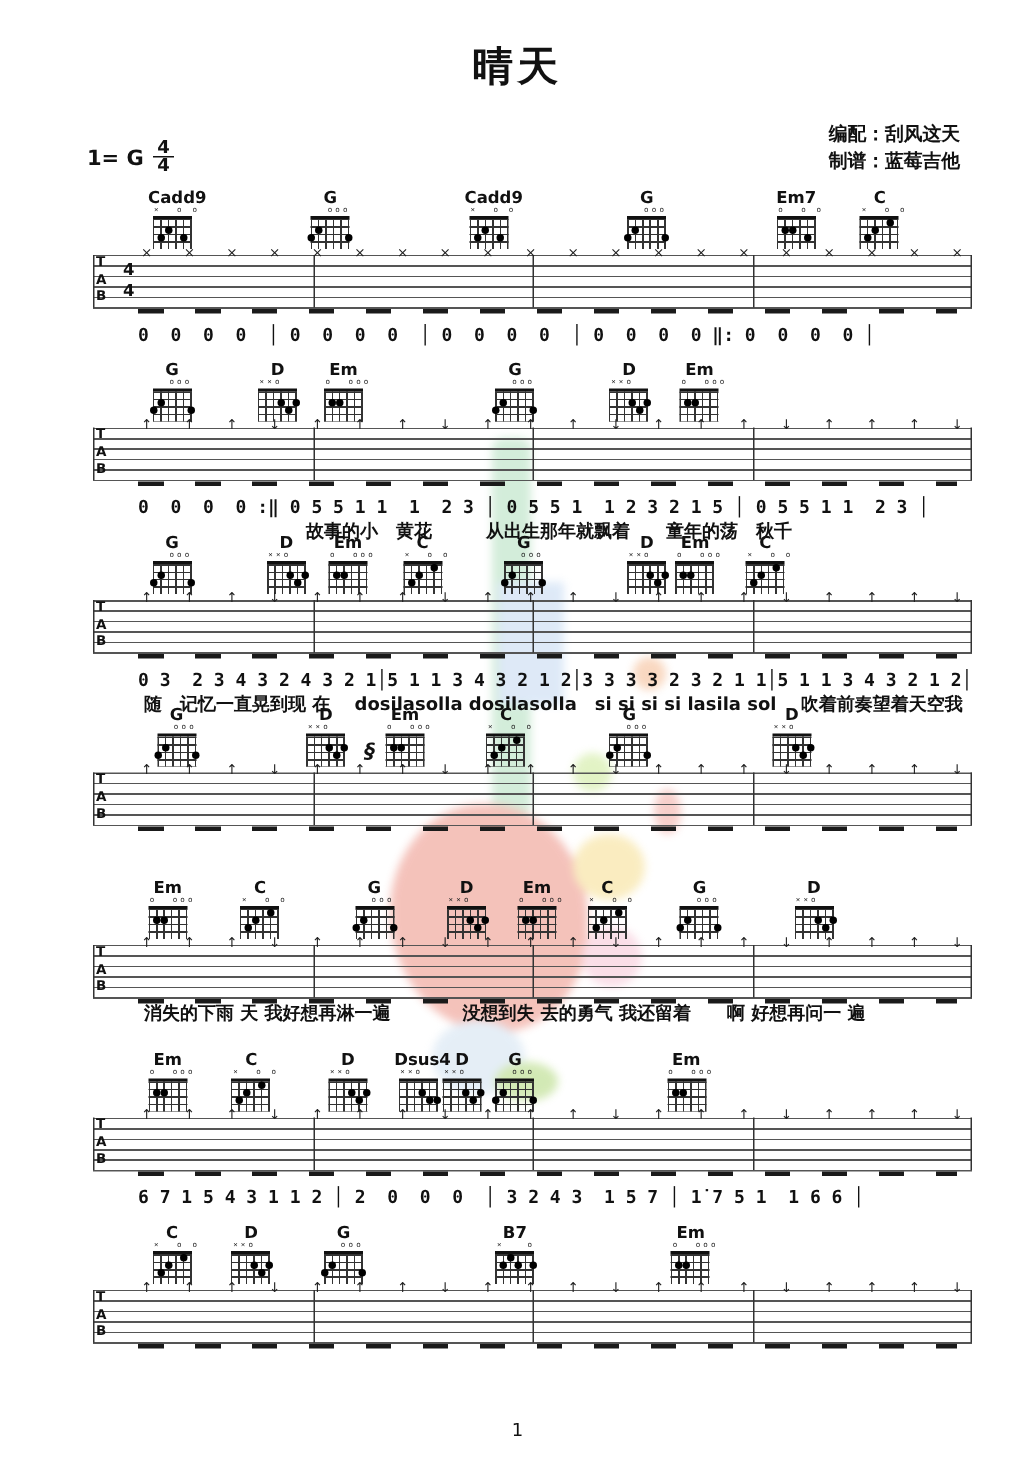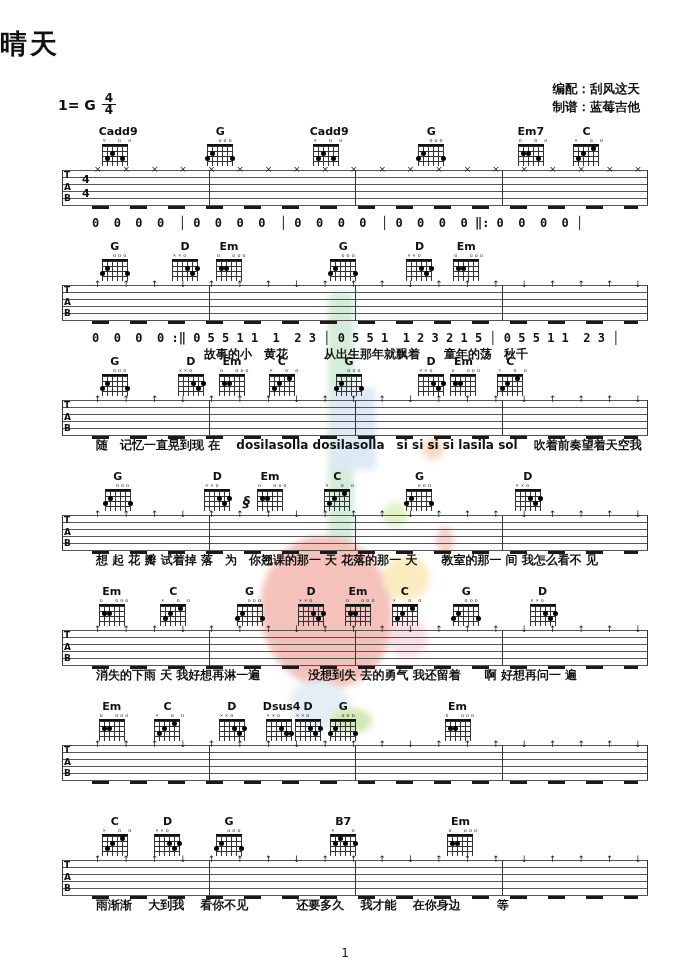--- a/index.html
+++ b/index.html
@@ -1,21 +1,21 @@
 <!DOCTYPE html>
 <html><head>
 <meta charset="utf-8">
 <style>
   html,body{margin:0;padding:0;}
   body{
     width:690px;height:976px;background:#fff;position:relative;overflow:hidden;
     font-family:"DejaVu Sans","Liberation Sans",sans-serif;color:#111;
   }
   .page-title{
-    position:absolute;top:26px;left:0;width:100%;text-align:left;
+    position:absolute;top:26px;left:0;width:100%;text-align:center;
     font-size:27px;font-weight:bold;letter-spacing:3px;
   }
   .key-sig{position:absolute;left:58px;top:93px;font-size:14px;font-weight:bold;}
   .frac{display:inline-block;vertical-align:-4px;text-align:center;font-size:12px;line-height:11px;margin-left:6px;font-weight:bold;}
   .frac .top{display:block;border-bottom:1.5px solid #111;padding:0 3px;}
   .frac .bot{display:block;padding:0 3px;}
   .credits{position:absolute;right:50px;top:80px;font-size:12.5px;font-weight:bold;line-height:18px;text-align:left;}
 
   
   .watermark{position:absolute;left:232px;top:288px;width:240px;height:440px;opacity:.38;filter:blur(3px);z-index:0;pointer-events:none;}
@@ -432,20 +432,21 @@
           <span>↑</span>
           <span>↑</span>
           <span>↓</span>
           <span>↑</span>
           <span>↑</span>
           <span>↑</span>
           <span>↓</span>
         </div>
       <div class="beams"></div>
     </div>
+    <div class="numbers">0 3  2 3 4 3 2 4 3 2 1│5 1 1 3 4 3 2 1 2│3 3 3 3 2 3 2 1 1│5 1 1 3 4 3 2 1 2│</div>
     <div class="lyrics">随　记忆一直晃到现 在　 dosilasolla dosilasolla　si si si si lasila sol　 吹着前奏望着天空我</div>
   </div>
 
   <div class="system">
     <div class="chord-row">
         <div class="chord" style="left: 9.5%;">
           <div class="chord-name">G</div>
           <div class="diagram">
             <div class="mrow">  ooo </div>
             <div class="grid">
@@ -541,21 +542,20 @@
           <span>↑</span>
           <span>↑</span>
           <span>↓</span>
           <span>↑</span>
           <span>↑</span>
           <span>↑</span>
           <span>↓</span>
         </div>
       <div class="beams"></div>
     </div>
-    <div class="lyrics">想 起 花 瓣 试着掉 落　为　你翘课的那一 天 花落的那一 天　　教室的那一 间 我怎么看不 见</div>
   </div>
 
   <div class="system">
     <div class="chord-row">
         <div class="chord" style="left: 8.5%;">
           <div class="chord-name">Em</div>
           <div class="diagram">
             <div class="mrow">o  ooo</div>
             <div class="grid">
               <i class="dot" style="left: 3px; top: 5px;"></i>
@@ -788,20 +788,21 @@
           <span>↑</span>
           <span>↑</span>
           <span>↓</span>
           <span>↑</span>
           <span>↑</span>
           <span>↑</span>
           <span>↓</span>
         </div>
       <div class="beams"></div>
     </div>
+    <div class="numbers">6 7 1 5 4 3 1 1 2 │ 2  0  0  0  │ 3 2 4 3  1 5 7 │ 1̇ 7 5 1  1 6 6 │</div>
   </div>
 
   <div class="system">
     <div class="chord-row">
         <div class="chord" style="left: 9%;">
           <div class="chord-name">C</div>
           <div class="diagram">
             <div class="mrow">×  o o</div>
             <div class="grid">
               <i class="dot" style="left: 3px; top: 10px;"></i>
@@ -885,17 +886,16 @@
           <span>↑</span>
           <span>↑</span>
           <span>↓</span>
           <span>↑</span>
           <span>↑</span>
           <span>↑</span>
           <span>↓</span>
         </div>
       <div class="beams"></div>
     </div>
-    <div class="lyrics">雨渐渐　 大到我　 看你不见　　　　还要多久　 我才能　 在你身边　　　等</div>
   </div>
 </div>
 
 <div class="page-number">1</div>
 
 </body></html>

